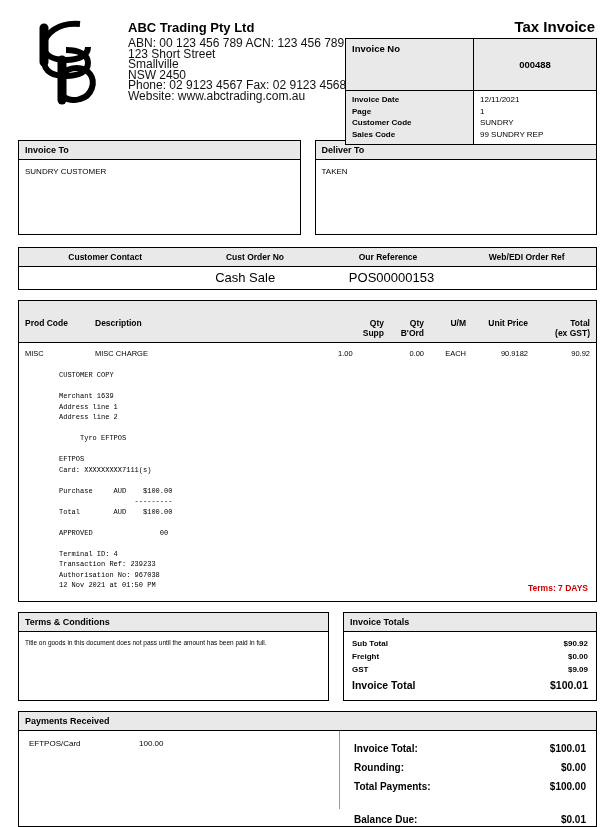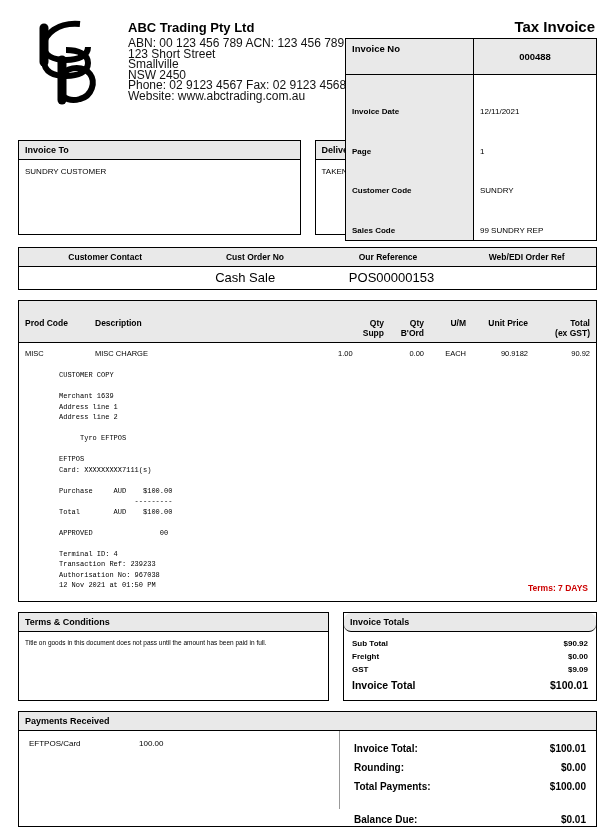--- a/index.html
+++ b/index.html
@@ -64,31 +64,31 @@
     background:#fff;
   }
   .inv-box .top{
     display:flex;
     border-bottom:1px solid #000;
     background:#e9e9e9;
     font-weight:bold;
     font-size:9.5px;
   }
   .inv-box .top .lbl{width:46%;padding:4px 6px;border-right:1px solid #000;}
-  .inv-box .top .val{flex:1;padding:12px 6px;text-align:center;}
+  .inv-box .top .val{flex:1;padding:20px 6px;text-align:center;}
   .inv-box .rows{display:flex;font-size:8px;}
   .inv-box .rows .c1{
     width:46%;
     border-right:1px solid #000;
     padding:3px 6px 4px 6px;
     font-weight:bold;
     background:#e9e9e9;
   }
   .inv-box .rows .c2{flex:1;padding:3px 6px 4px 6px;}
-  .inv-box .rows .c1 div,.inv-box .rows .c2 div{line-height:11.5px;margin-top:28px;}
+  .inv-box .rows .c1 div,.inv-box .rows .c2 div{line-height:11.5px;}
 
   
   .addr-row{
     display:flex;
     gap:14px;
     margin-top:16px;
   }
   .panel{
     flex:1;
     border:1px solid #000;
@@ -200,21 +200,21 @@
     background:#e9e9e9;border-bottom:1px solid #000;
     font-weight:bold;font-size:9px;padding:4px 6px;
   }
   .tc .tbody{font-size:6.5px;padding:6px 6px;height:56px;line-height:9.5px;}
   .totals{
     width:252px;
     border:1px solid #000;
   }
   .totals .phead{
     background:#e9e9e9;border-bottom:1px solid #000;
-    font-weight:bold;font-size:9px;padding:4px 6px;border-radius:7px;
+    font-weight:bold;font-size:9px;padding:4px 6px;
   }
   .totals .tbody{padding:5px 8px 6px 8px;}
   .trow{
     display:flex;justify-content:space-between;
     font-size:8px;font-weight:bold;line-height:13px;
   }
   .trow.grand{font-size:10.5px;padding-top:3px;}
 
   
   .pay{

